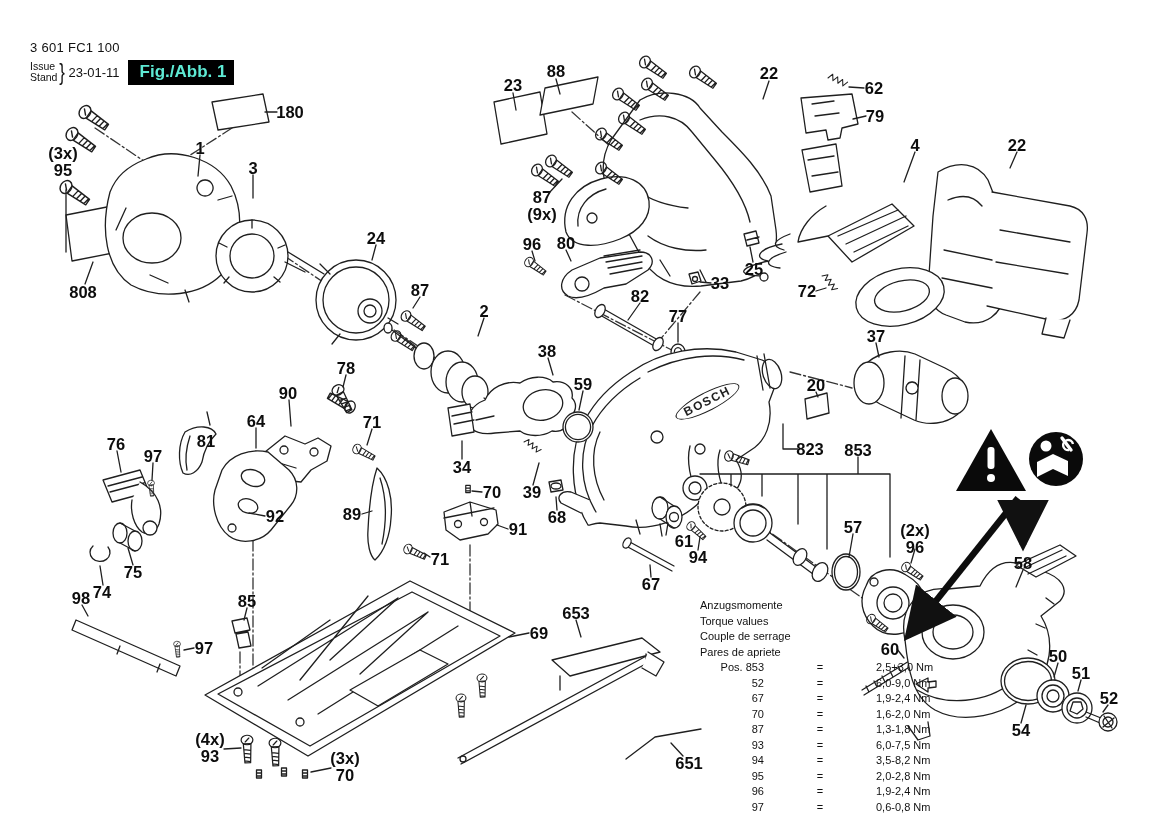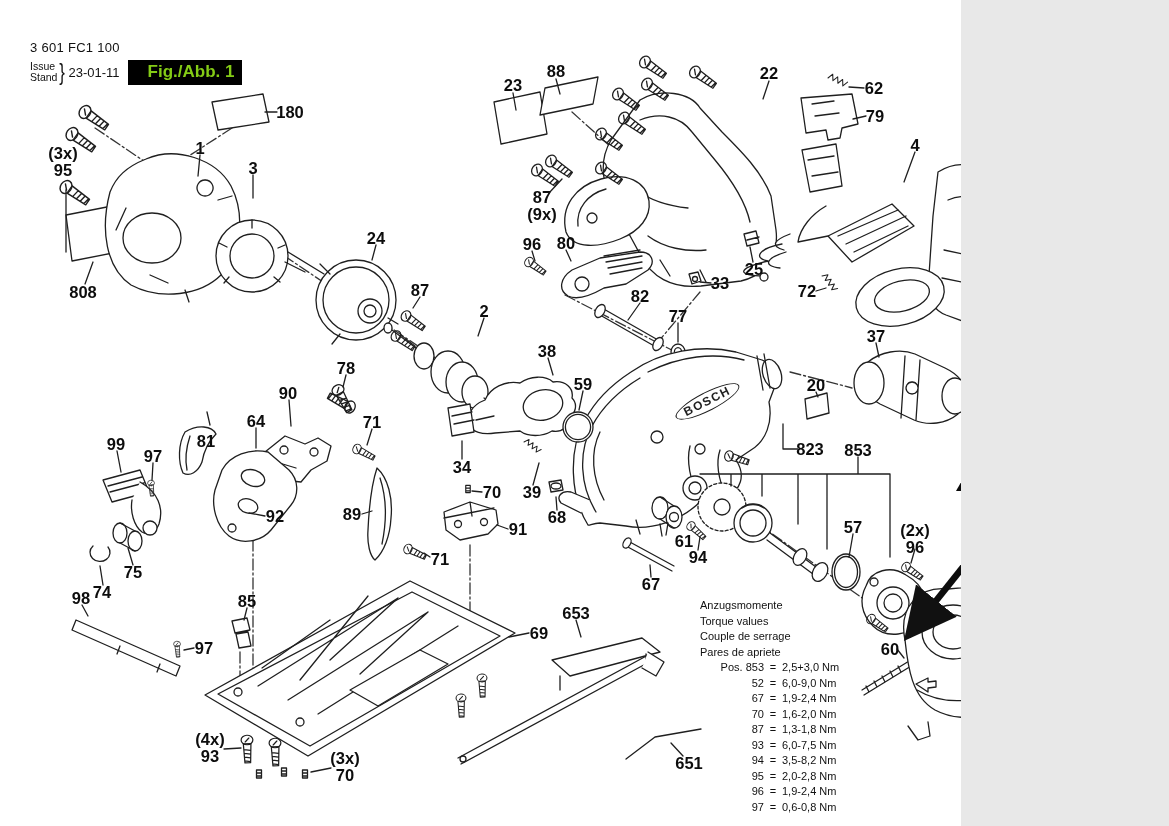--- a/index.html
+++ b/index.html
@@ -1,33 +1,33 @@
 <!DOCTYPE html>
 <html><head>
 <meta charset="utf-8">
 <style>
   html,body{margin:0;padding:0;background:#e8e8e8;}
-  #canvas{position:relative;width:961px;height:826px;background:#ffffff;overflow:hidden;
+  #canvas{position:relative;width:1169px;height:826px;background:#ffffff;overflow:hidden;
           font-family:"Liberation Sans",sans-serif;color:#111;}
   svg{position:absolute;left:0;top:0;}
   .lineart{stroke:#1f1f1f;stroke-width:1.3;fill:none;stroke-linejoin:round;stroke-linecap:round;}
   .part{fill:#ffffff;}
   .label{position:absolute;transform:translate(-50%,-50%);font-weight:bold;font-size:16.5px;
          line-height:1.02;text-align:center;white-space:pre;color:#0d0d0d;}
   
   #header{position:absolute;left:30px;top:40px;}
   #type-number{font-size:13px;letter-spacing:.3px;}
   #header-row2{display:flex;align-items:center;margin-top:3px;}
   #issue-stand{font-size:10.5px;line-height:11px;}
   #brace{font-size:24px;font-weight:200;margin:0 2px 0 1px;transform:scaleX(.7);}
   #date{font-size:13px;margin-right:8px;}
-  #figbox{background:#000;color:#84cc16;font-weight:bold;font-size:17px;padding:2px 8px 3px 20px;}
+  #figbox{background:#000;color:#5eead4;font-weight:bold;font-size:17px;padding:2px 8px 3px 12px;}
   
   #torque{position:absolute;left:700px;top:598px;font-size:11px;line-height:15.5px;}
-  .t-row{display:flex;}
+  .t-row{display:flex;gap:47px;}
   .t-pos{display:inline-block;width:64px;text-align:right;}
   .t-eq{display:inline-block;width:18px;text-align:center;}
   
   #mod-notes{position:absolute;left:1004px;top:742px;font-size:12.5px;line-height:14.5px;}
   
   #bosch-logo{position:absolute;left:672px;top:392px;transform:rotate(-27deg);
       font-size:12px;font-weight:bold;letter-spacing:1.5px;border:1.6px solid #1f1f1f;
       border-radius:50%;padding:1px 9px 2px 9px;color:#1f1f1f;}
 </style>
 </head>
@@ -461,21 +461,21 @@
       <div class="label" style="left: 547px; top: 351px;">38</div>
       <div class="label" style="left: 583px; top: 384px;">59</div>
       <div class="label" style="left: 816px; top: 385px;">20</div>
       <div class="label" style="left: 810px; top: 449px;">823</div>
       <div class="label" style="left: 858px; top: 450px;">853</div>
       <div class="label" style="left: 346px; top: 368px;">78</div>
       <div class="label" style="left: 288px; top: 393px;">90</div>
       <div class="label" style="left: 206px; top: 405px; margin-top: 36px;">81</div>
       <div class="label" style="left: 256px; top: 421px;">64</div>
       <div class="label" style="left: 372px; top: 422px;">71</div>
-      <div class="label" style="left: 116px; top: 444px;">99</div>
+      <div class="label" style="left: 116px; top: 444px;">76</div>
       <div class="label" style="left: 153px; top: 456px;">97</div>
       <div class="label" style="left: 462px; top: 467px;">34</div>
       <div class="label" style="left: 492px; top: 492px;">70</div>
       <div class="label" style="left: 532px; top: 492px;">39</div>
       <div class="label" style="left: 557px; top: 517px;">68</div>
       <div class="label" style="left: 518px; top: 529px;">91</div>
       <div class="label" style="left: 440px; top: 559px;">71</div>
       <div class="label" style="left: 275px; top: 516px;">92</div>
       <div class="label" style="left: 352px; top: 514px;">89</div>
       <div class="label" style="left: 666px; top: 541px; padding-left: 36px;">61</div>

